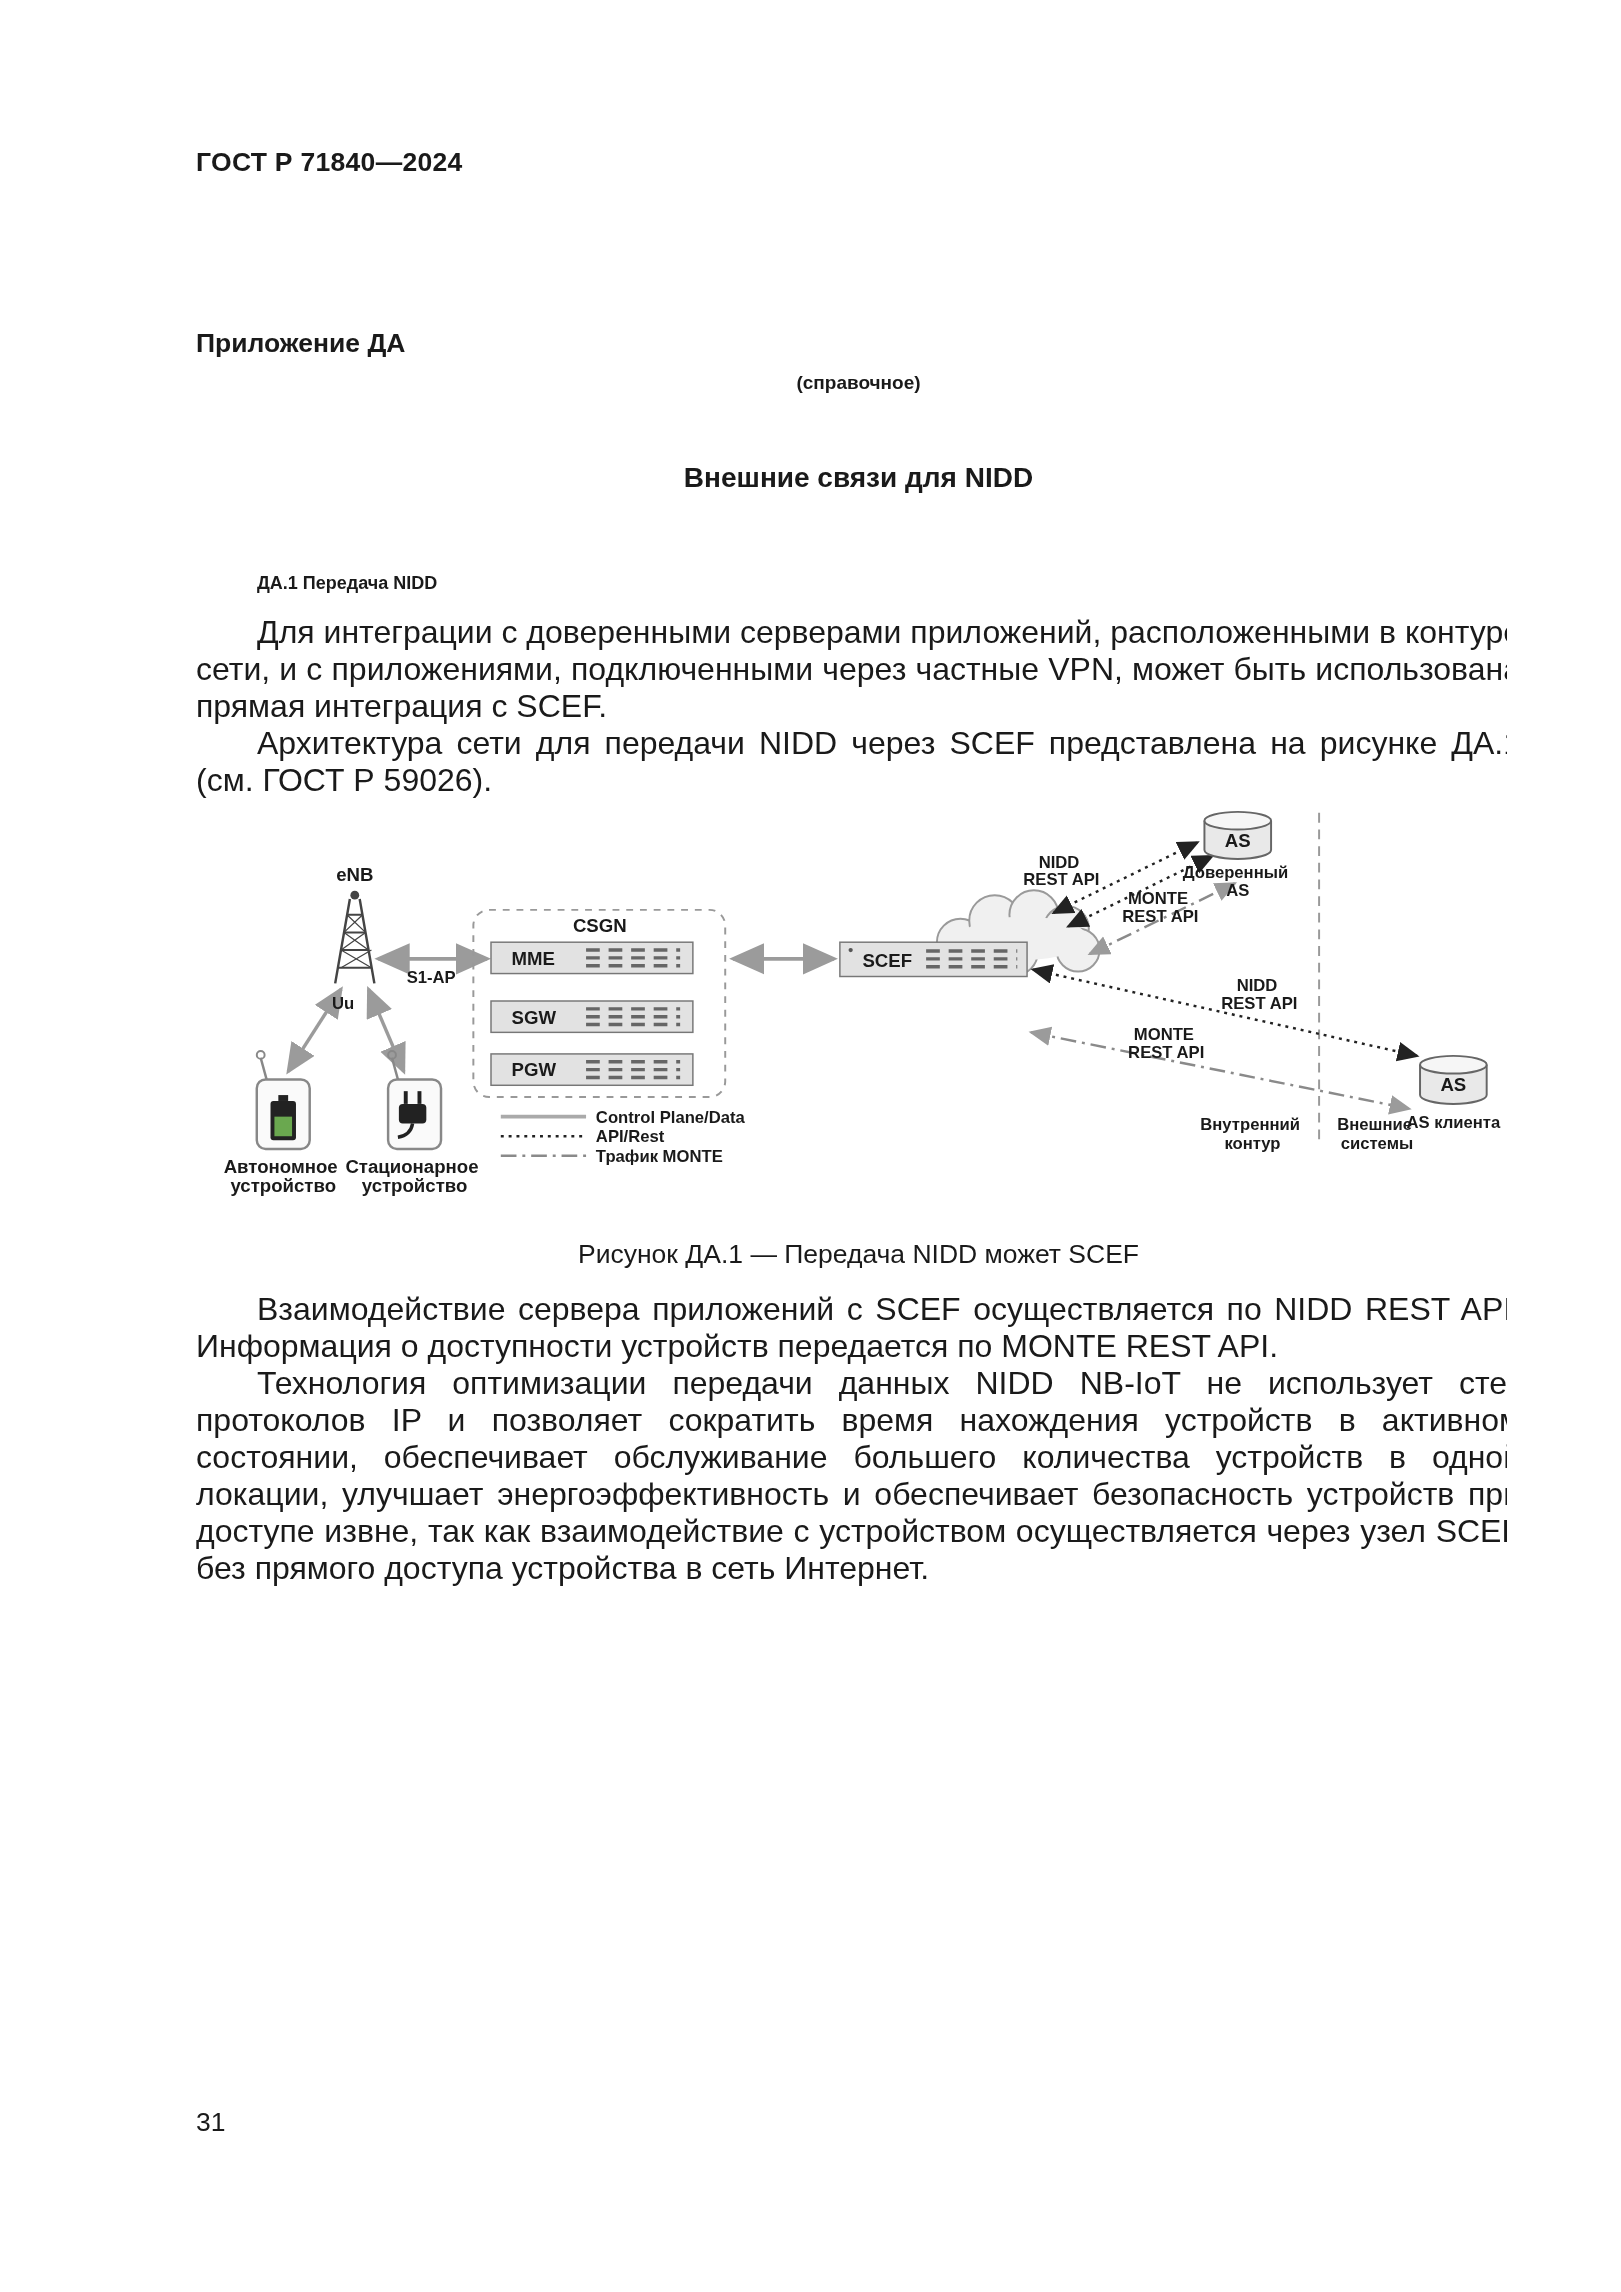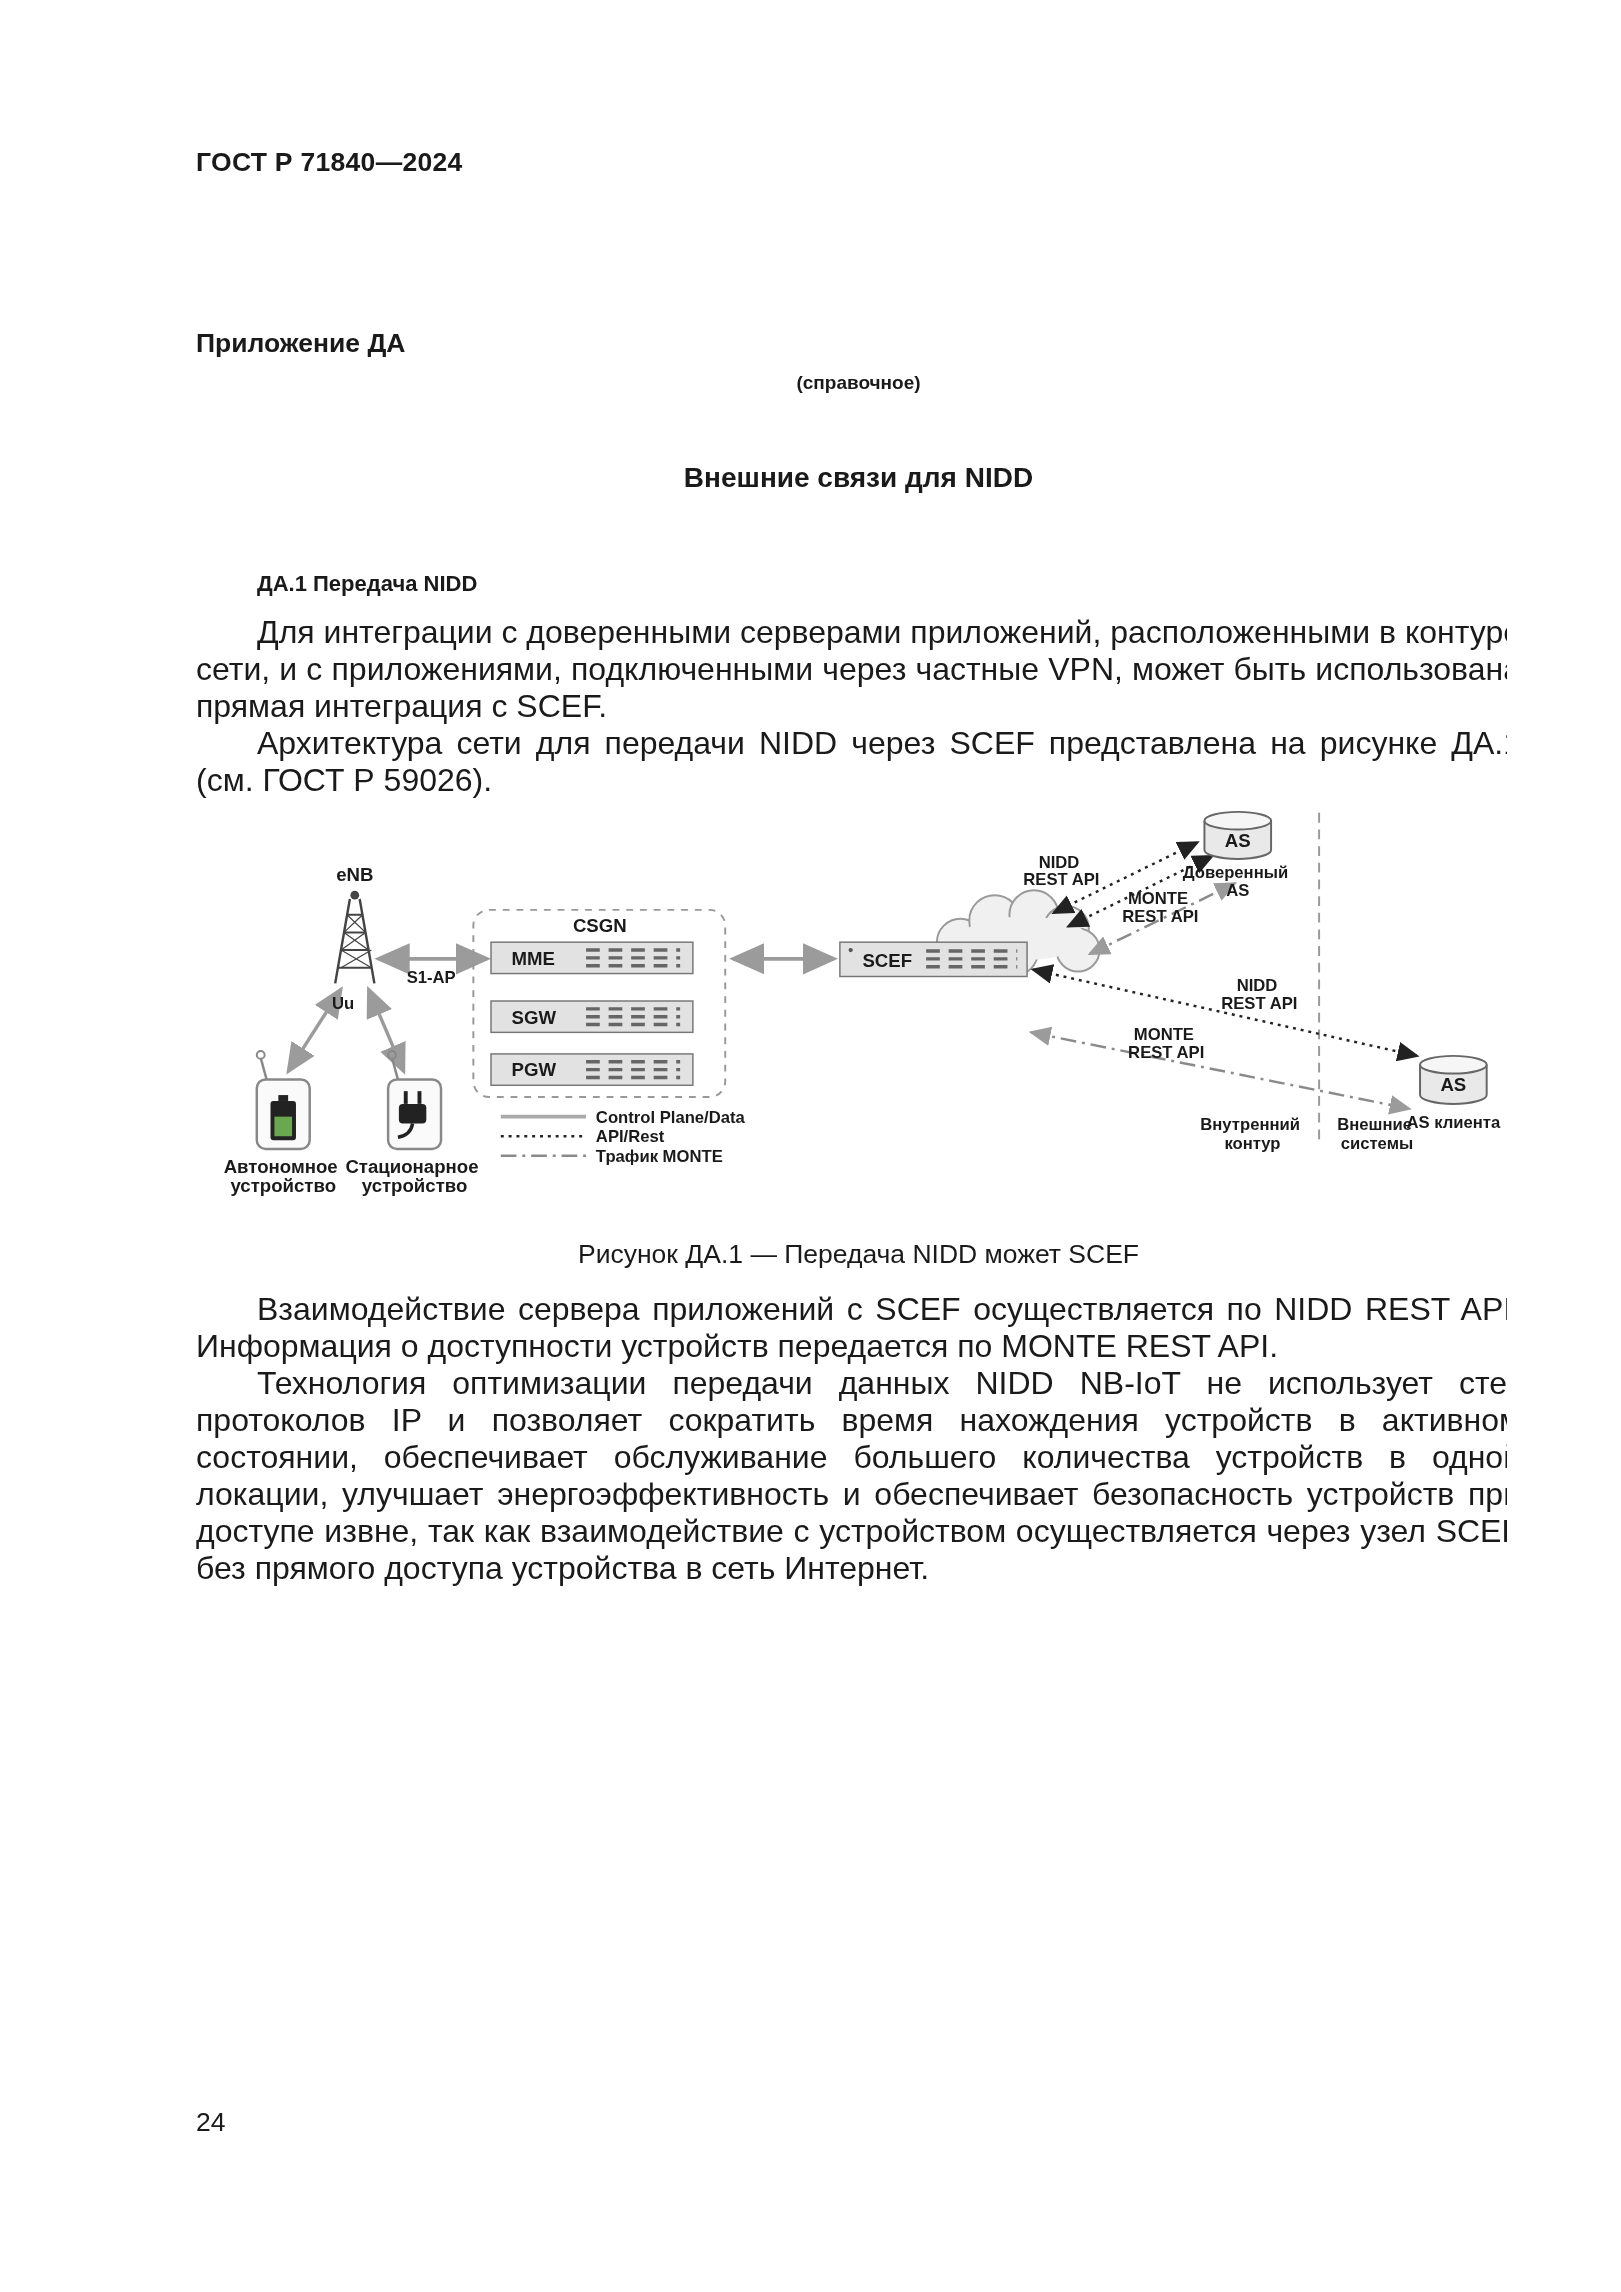--- a/index.html
+++ b/index.html
@@ -14,21 +14,21 @@
   .doc-header {
     position:absolute; top:147px; left:196px;
     font-size:26.5px; font-weight:700; letter-spacing:0.3px;
   }
   .content {
     position:absolute; top:316px; left:196px; width:1325px;
   }
   .appendix-title { margin-top:11.8px; text-align:left; font-size:26.5px; font-weight:700; line-height:31px; }
   .appendix-type  { margin-top:7.8px;  text-align:center; font-size:19px; font-weight:700; line-height:31px; }
   .section-title  { margin-top:63px; text-align:center; font-size:28px; font-weight:700; line-height:33px; }
-  .subsection-title { margin-top:74px; font-size:22px; font-weight:700; line-height:31px; text-indent:61px; }
+  .subsection-title { margin-top:74px; font-size:18px; font-weight:700; line-height:31px; text-indent:61px; }
   p.body-par {
     margin:0; font-size:32px; line-height:37px;
     text-align:justify; text-indent:61px;
   }
   p.p-top { margin-top:15.7px; }
   p.p-after-fig { margin-top:17.6px; }
   .figure-wrap { margin-top:5.9px; }
   .figure-caption { margin-top:35px; text-align:center; font-size:26.5px; line-height:37px; }
   .page-number { position:absolute; top:2107px; left:196px; font-size:26.5px; }
 
@@ -224,15 +224,15 @@
         </text>
       </svg>
     </div>
 
     <div class="figure-caption">Рисунок ДА.1 — Передача NIDD может SCEF</div>
 
     <p class="body-par p-after-fig">Взаимодействие сервера приложений с SCEF осуществляется по NIDD REST API. Информация о доступности устройств передается по MONTE REST API.</p>
     <p class="body-par">Технология оптимизации передачи данных NIDD NB-IoT не использует стек протоколов IP и позволяет сократить время нахождения устройств в активном состоянии, обеспечивает обслуживание большего количества устройств в одной локации, улучшает энергоэффективность и обеспечивает безопасность устройств при доступе извне, так как взаимодействие с устройством осуществляется через узел SCEF без прямого доступа устройства в сеть Интернет.</p>
   </div>
 
-  <div class="page-number">24</div>
+  <div class="page-number">31</div>
 </div>
 
 
 </body></html>

